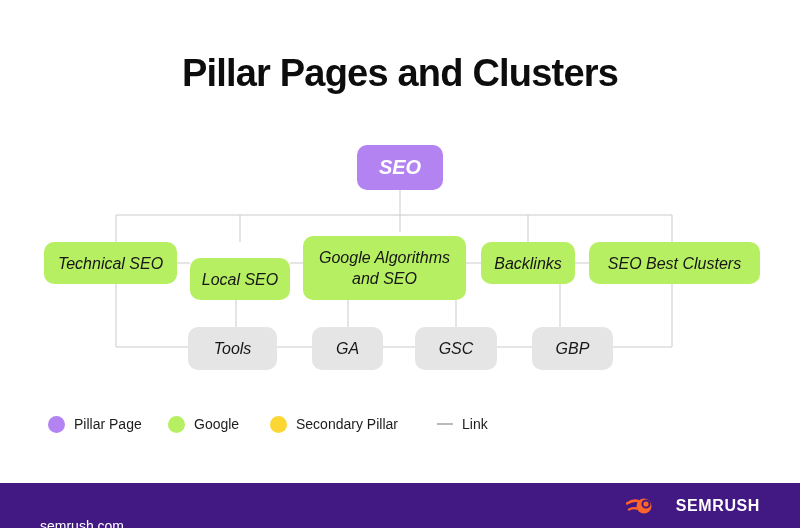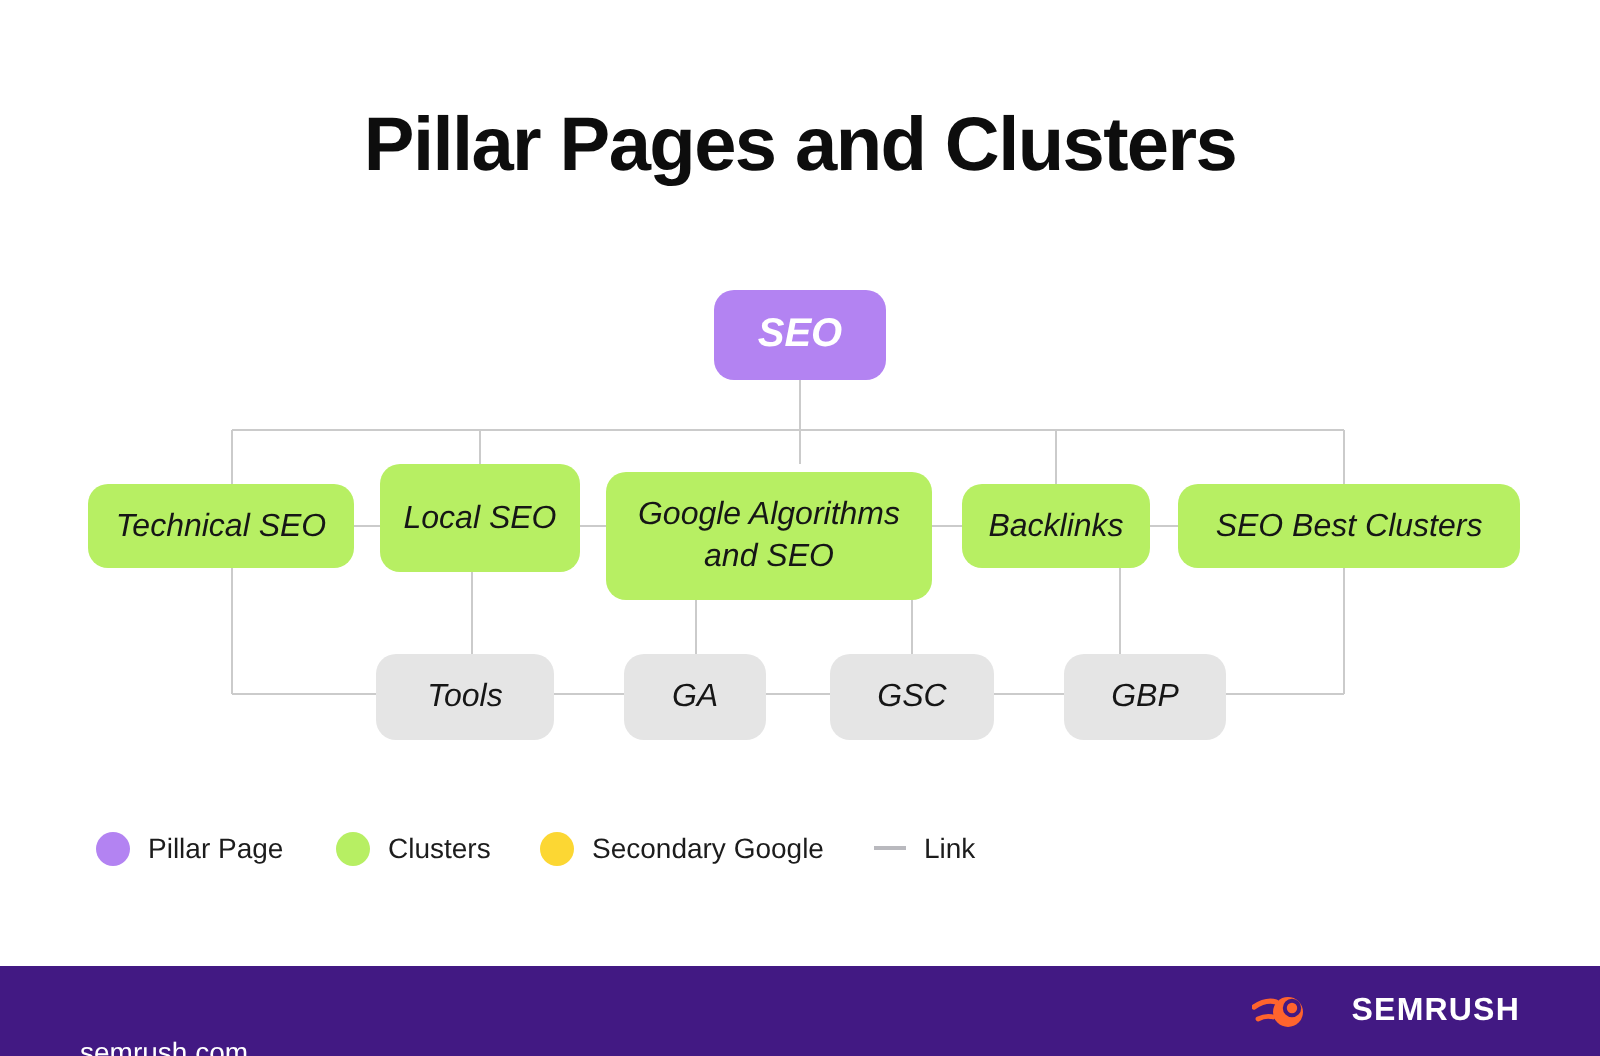--- a/index.html
+++ b/index.html
@@ -138,21 +138,21 @@
       <path d="M290 263 H303"></path>
       <path d="M466 263 H481"></path>
       <path d="M575 263 H589"></path>
     </g>
   </svg>
 
   <div class="node pillar" style="left:357px; top:145px; width:86px; height:45px;">SEO</div>
 
   <div class="node cluster" style="left:44px; top:242px; width:133px; height:42px;">Technical SEO</div>
 
-  <div class="node cluster" style="left:190px; top:232px; width:100px; height:54px;">Local SEO</div>
+  <div class="node cluster" style="left:190px; top:258px; width:100px; height:42px;">Local SEO</div>
 
   <div class="node cluster" style="left:303px; top:236px; width:163px; height:64px;">Google Algorithms and SEO</div>
 
   <div class="node cluster" style="left:481px; top:242px; width:94px; height:42px;">Backlinks</div>
 
   <div class="node cluster" style="left:589px; top:242px; width:171px; height:42px;">SEO Best Clusters</div>
 
   <div class="node secondary" style="left:188px; top:327px; width:89px; height:43px;">Tools</div>
 
   <div class="node secondary" style="left:312px; top:327px; width:71px; height:43px;">GA</div>
@@ -161,25 +161,25 @@
 
   <div class="node secondary" style="left:532px; top:327px; width:81px; height:43px;">GBP</div>
 
   <div class="legend">
     <div class="legend-item" style="left:48px;align-items:center;">
       <span class="swatch" style="background-color: rgb(179, 131, 242);"></span>
       <span>Pillar Page</span>
     </div>
     <div class="legend-item" style="left:168px;">
       <span class="swatch" style="background-color: rgb(183, 239, 99);"></span>
-      <span>Clusters</span>
+      <span>Google</span>
     </div>
     <div class="legend-item" style="left:270px;">
       <span class="swatch" style="background-color: rgb(252, 215, 51);"></span>
-      <span>Secondary Google</span>
+      <span>Secondary Pillar</span>
     </div>
     <div class="legend-item" style="left:437px;">
       <span class="swatch-line" style="border-top-color: rgb(185, 185, 190);"></span>
       <span>Link</span>
     </div>
   </div>
 
   <div class="footer">
     <span class="footer-site">semrush.com</span>
     <span class="brand">

